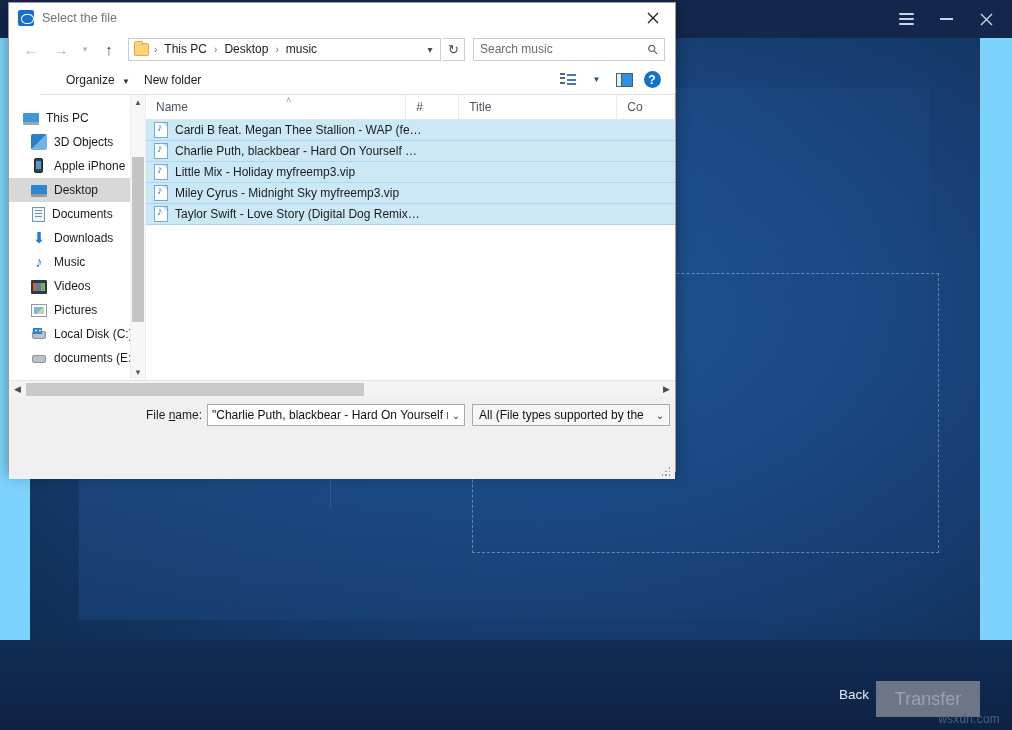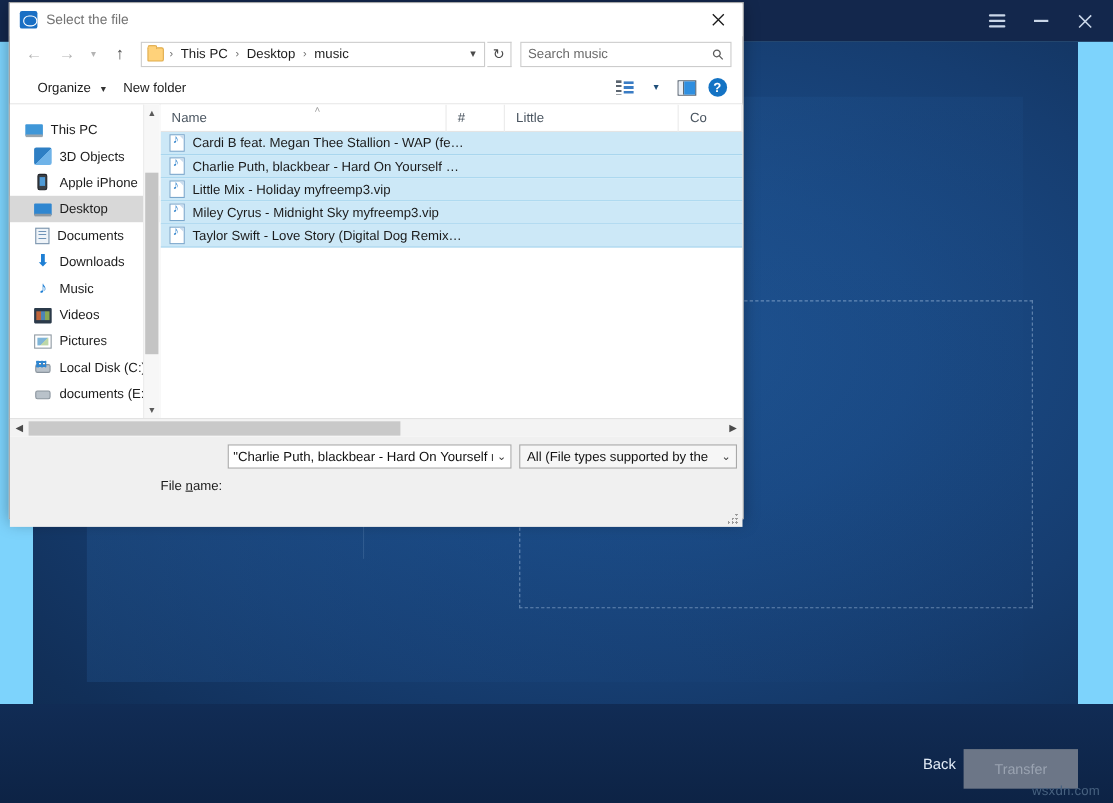--- a/index.html
+++ b/index.html
@@ -71,21 +71,21 @@
   #back-button {
     position: absolute; right: 135px; bottom: 24px;
     font-size: 13.5px; color: #e2ebf6;
     padding: 4px 8px;
   }
   #transfer-button {
     position: absolute; right: 32px; bottom: 13px;
     width: 104px; height: 36px;
     background: #6c7687;
     color: #9aa3b1;
-    font-size: 13px;
+    font-size: 18px;
     display: flex; align-items: center; justify-content: center;
   }
   #watermark {
     position: absolute; right: 12px; bottom: 4px;
     font-size: 12px; color: #47617f; letter-spacing: .2px;
   }
 
   
   #dialog {
     position: absolute; left: 8px; top: 2px;
@@ -166,20 +166,21 @@
     display: flex; align-items: center; padding: 0 6px;
   }
   #search-placeholder { font-size: 12px; color: #6a6a6a; flex: 1; }
   #search-icon { font-size: 13px; color: #5a5a5a; transform: rotate(-45deg); }
 
   
   #cmd-bar {
     height: 30px; display:flex; align-items:center;
     padding: 0 10px 0 18px; gap: 0;
     border-bottom: 1px solid #e0e0e0;
+    margin-left: 32px;
   }
   .cmd-item { font-size: 12px; color: #1c1c1c; padding: 4px 7px; }
   #organize-caret { font-size: 8px; color: #333; margin-left: 4px; }
   #cmd-right { margin-left:auto; display:flex; align-items:center; gap: 2px; }
   .cmd-icon-btn { width: 26px; height: 24px; display:flex; align-items:center; justify-content:center; }
   #view-icon { width: 16px; height: 13px; position: relative; }
   #view-icon .bullets { position:absolute; left:0; top:0; width:5px; height:13px;
       background: repeating-linear-gradient(#5b6570 0 2px, transparent 2px 4.3px); }
   #view-icon .lines { position:absolute; left:7px; top:1px; width:9px; height:11px;
       background: repeating-linear-gradient(#3a7cc4 0 2px, transparent 2px 4.5px); }
@@ -299,21 +300,21 @@
   }
   .hs-arrow { width: 17px; height: 17px; display:flex;align-items:center;justify-content:center;
               font-size: 9px; color: #4b4b4b; }
   #hs-track { flex: 1; height: 17px; position: relative; }
   #hs-thumb { position: absolute; left: 0; top: 2px; height: 13px; width: 338px; background: #c9c9c9; }
 
   
   #dlg-bottom { height: 82px; background: #f0f0f0; position: relative; }
   #filename-label {
     position: absolute; left: 137px; top: 11px;
-    font-size: 12px; color: #1c1c1c; margin-top: 26px;
+    font-size: 12px; color: #1c1c1c;
   }
   #filename-label u { text-decoration: underline; }
   #filename-input {
     position: absolute; left: 198px; top: 7px;
     width: 258px; height: 22px;
     border: 1px solid #a8a8a8; background: #fff;
     display: flex; align-items: center; padding-left: 4px;
     font-size: 12px; color: #111;
     overflow: hidden;
   }
@@ -513,21 +514,21 @@
     <div id="file-area">
       <div id="col-header">
         <div class="col" id="col-name">
           <span>Name</span>
           <span id="sort-caret">˄</span>
         </div>
         <div class="col" id="col-num">
           <span>#</span>
         </div>
         <div class="col" id="col-title">
-          <span>Little</span>
+          <span>Title</span>
         </div>
         <div class="col" id="col-co">
           <span>Co</span>
         </div>
       </div>
 
       <div id="file-list">
         <div class="file-row">
           <span class="fr-icon"></span>
           <span>Cardi B feat. Megan Thee Stallion - WAP (fe…</span>

